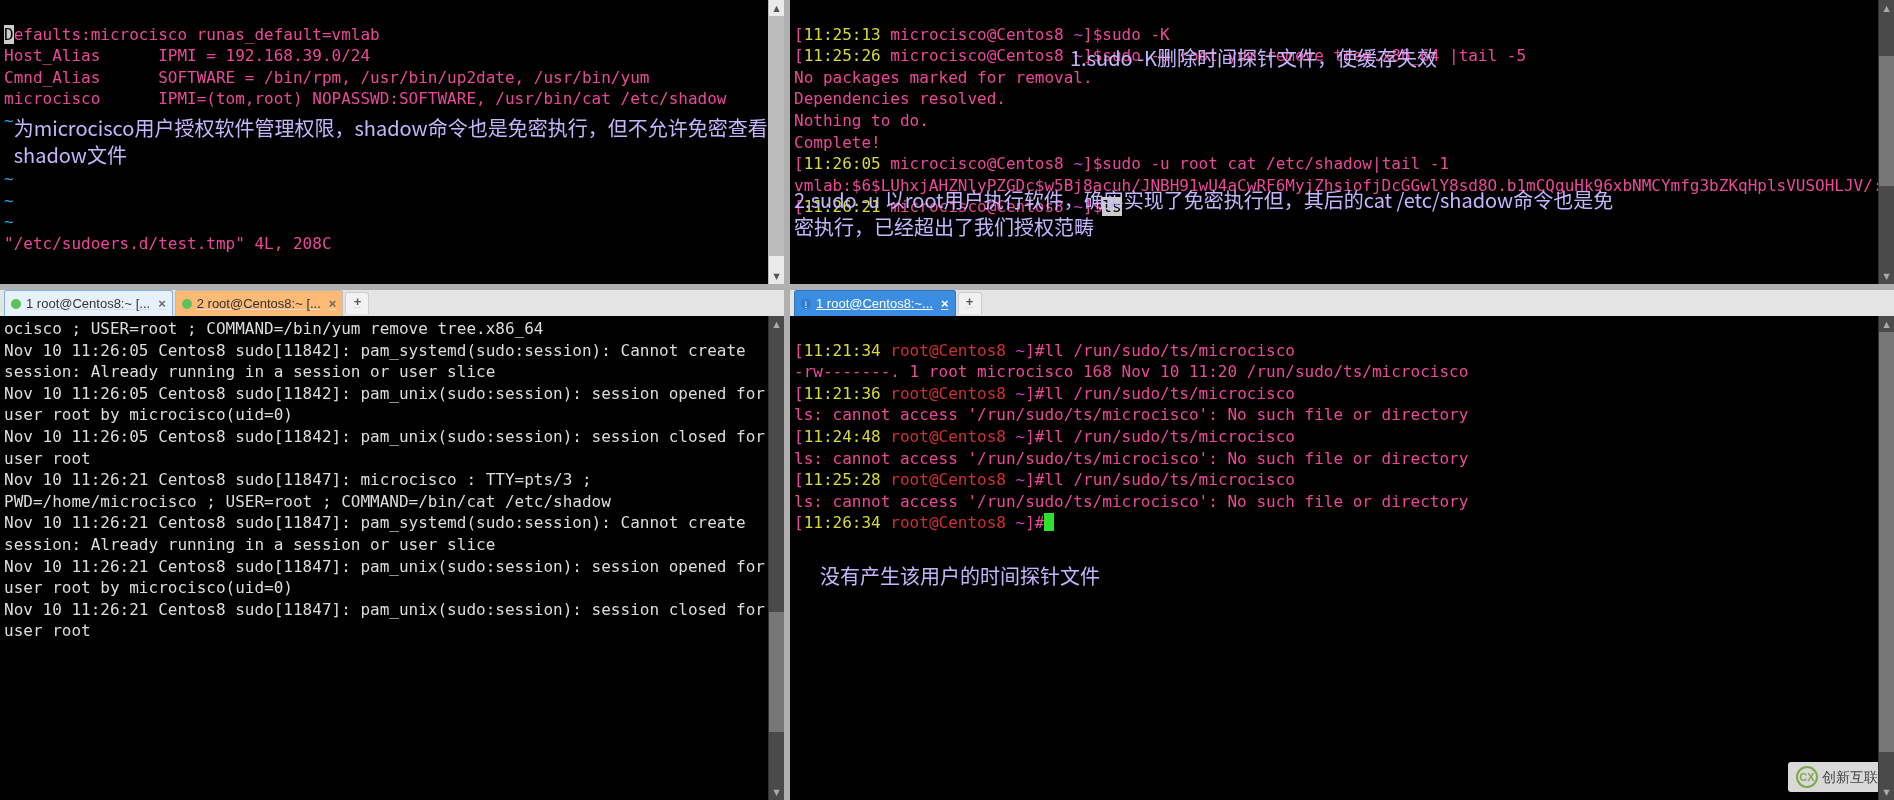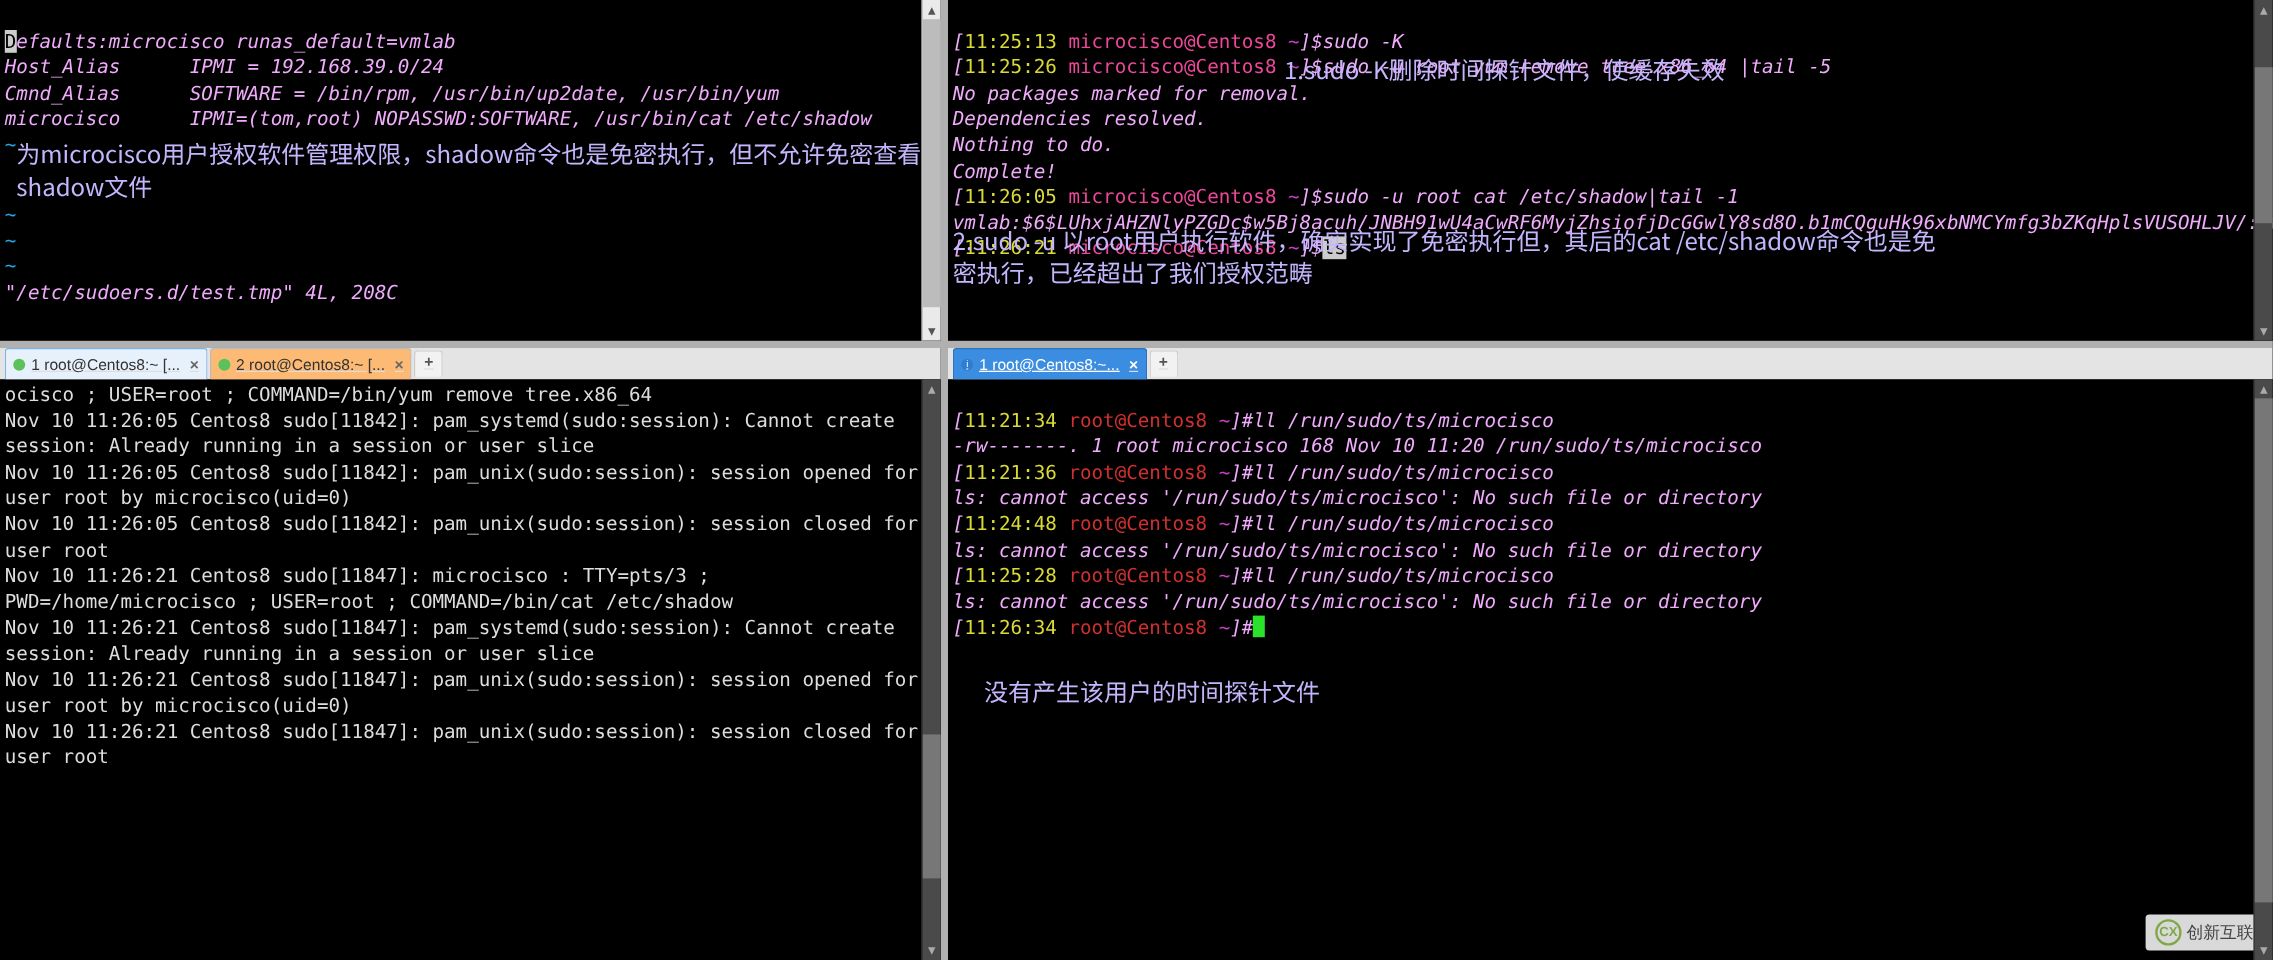--- a/index.html
+++ b/index.html
@@ -26,21 +26,21 @@
     font-family:"Microsoft YaHei","Noto Sans CJK SC",sans-serif;
     color:#c4b5fd;
     font-size:20px;
     font-weight:400;
     white-space:pre-line;
   }
   .term .yellow { color:#dada36; }
   .term .green  { color:#ec4899; }
   .term .magenta{ color:#c940c9; }
   .term .red    { color:#d03030; }
-  .term .white  { color:#f0abfc;font-style:italic; }
+  .term .white  { color:#ec4899; }
   .term .cursorblk { display:inline-block; width:10px; height:18px; background:#2be22b; vertical-align:-3px; }
   .tabbar {
     height:26px;
     background:#e4e4e4;
     display:flex;
     align-items:center;
     padding-left:4px;
     font-family:"Segoe UI",sans-serif;
     font-size:13px;
     text-decoration:underline;

